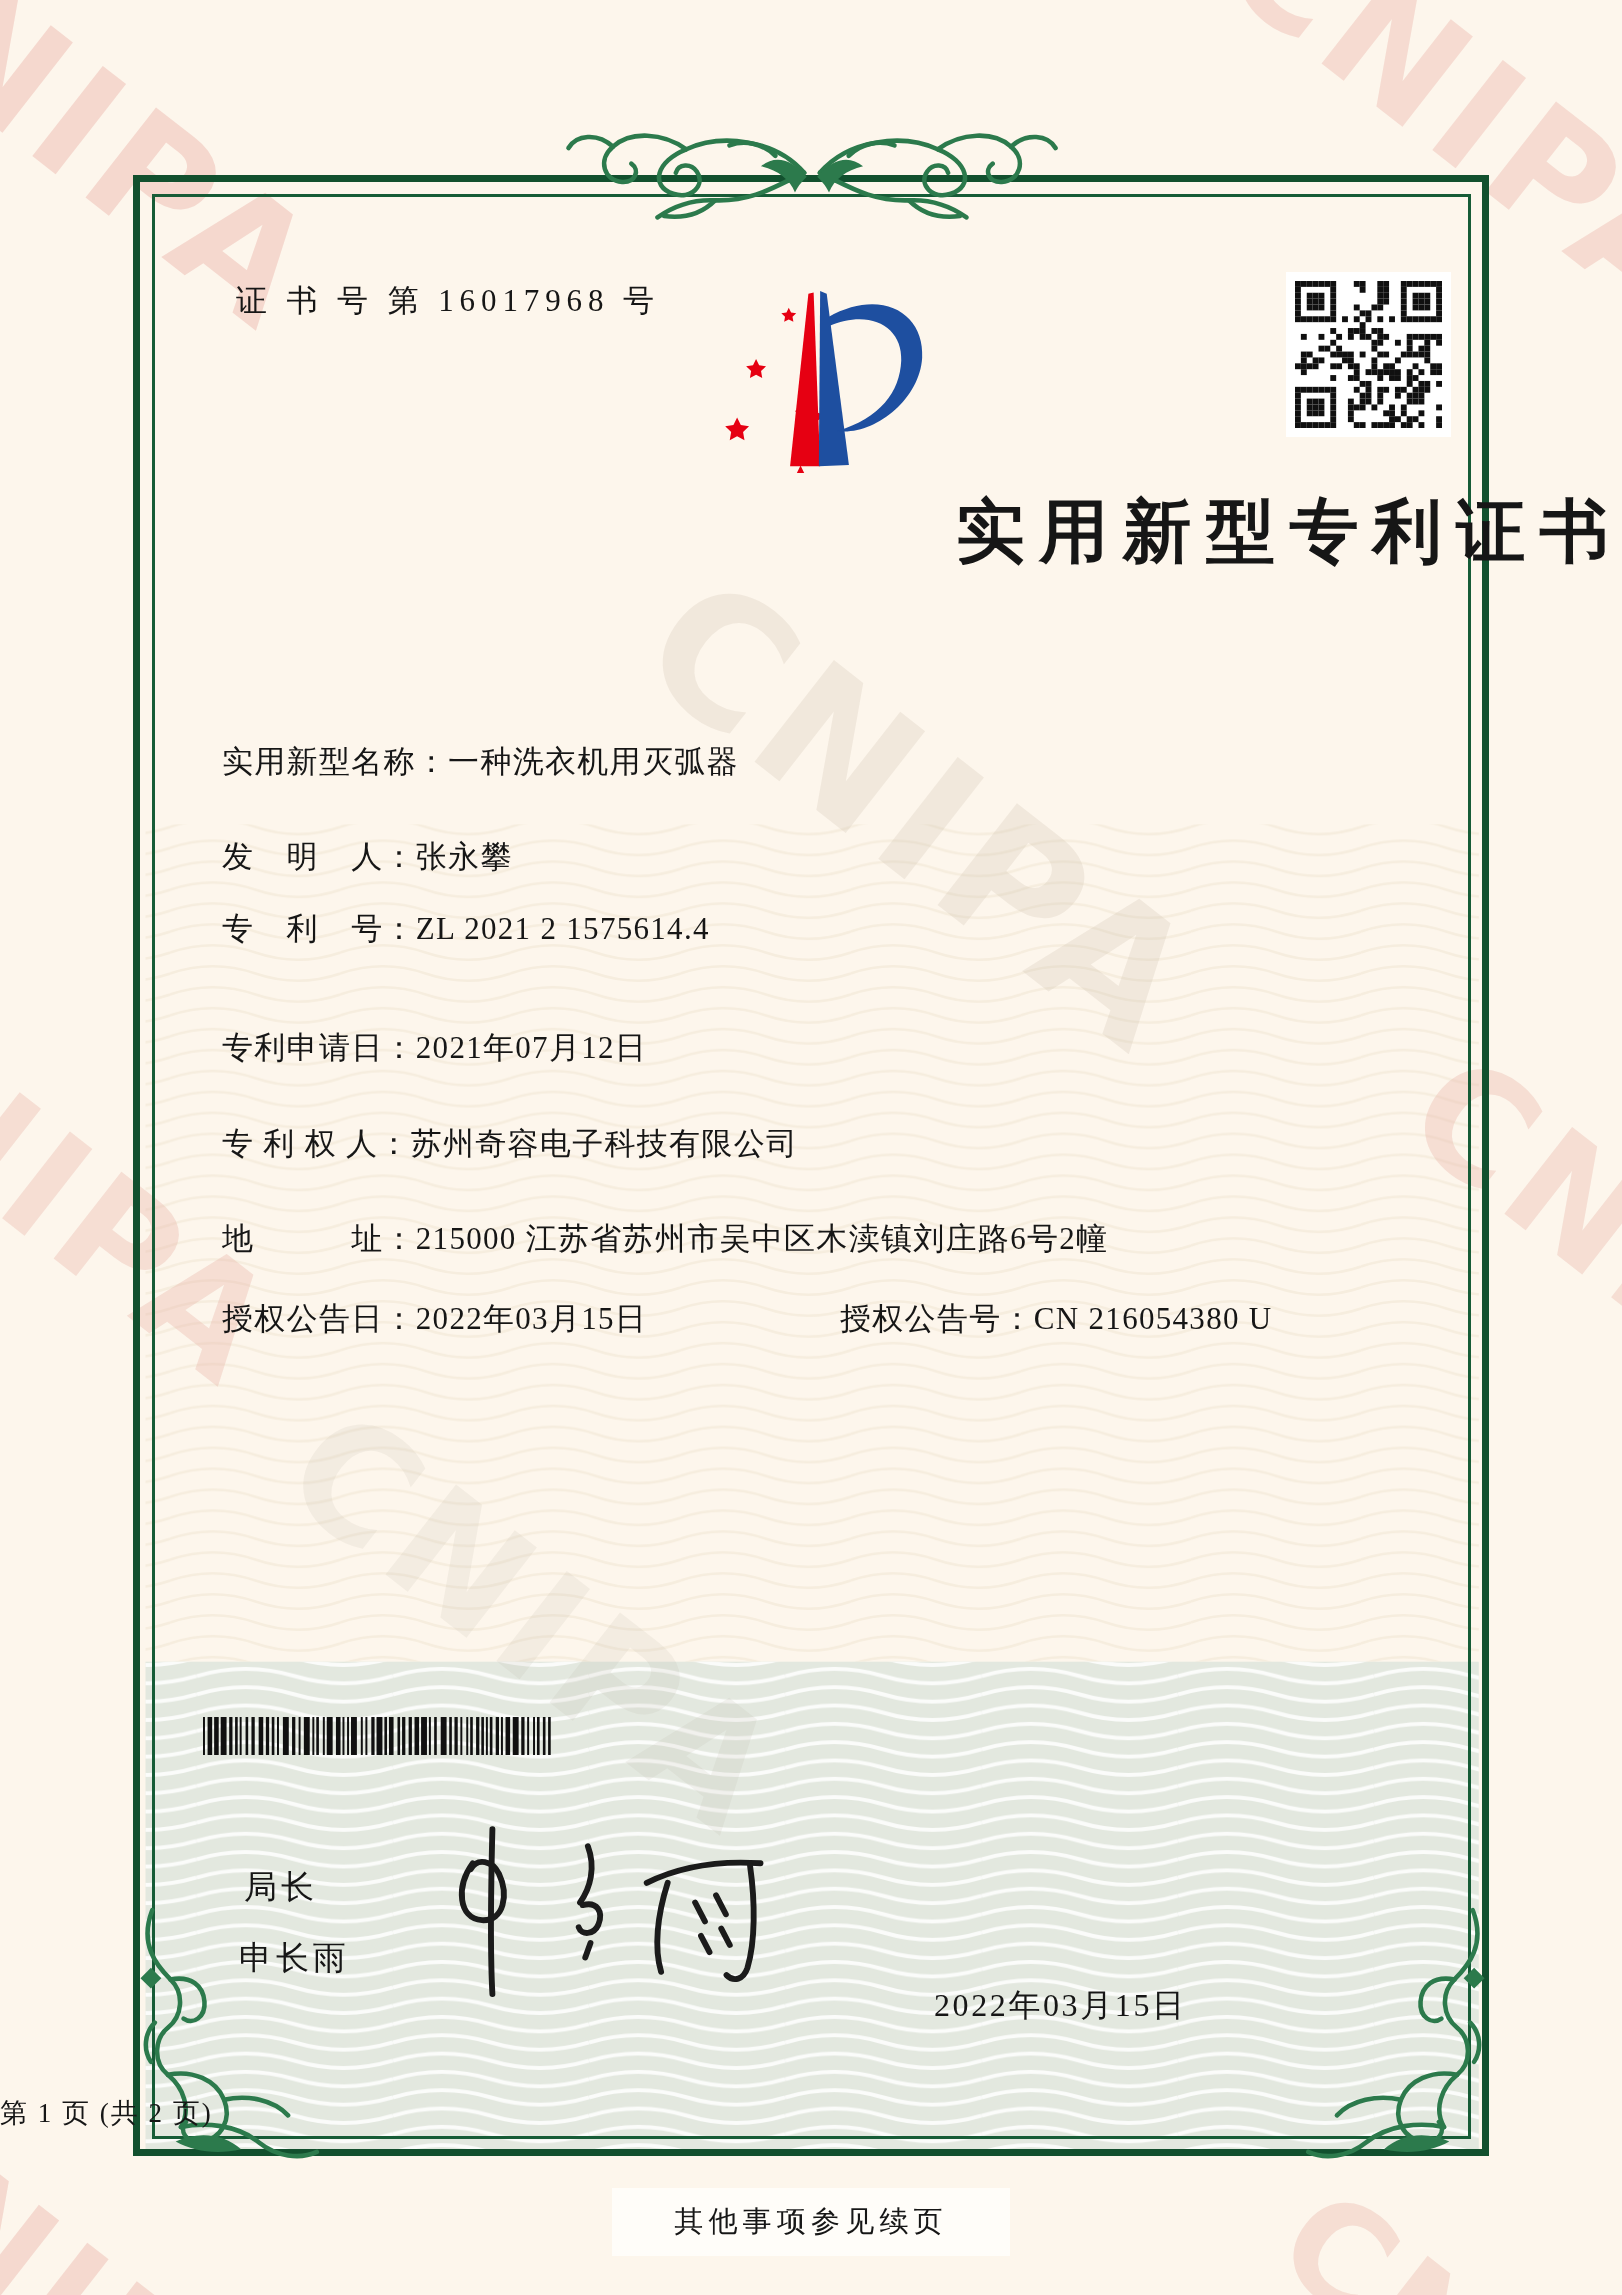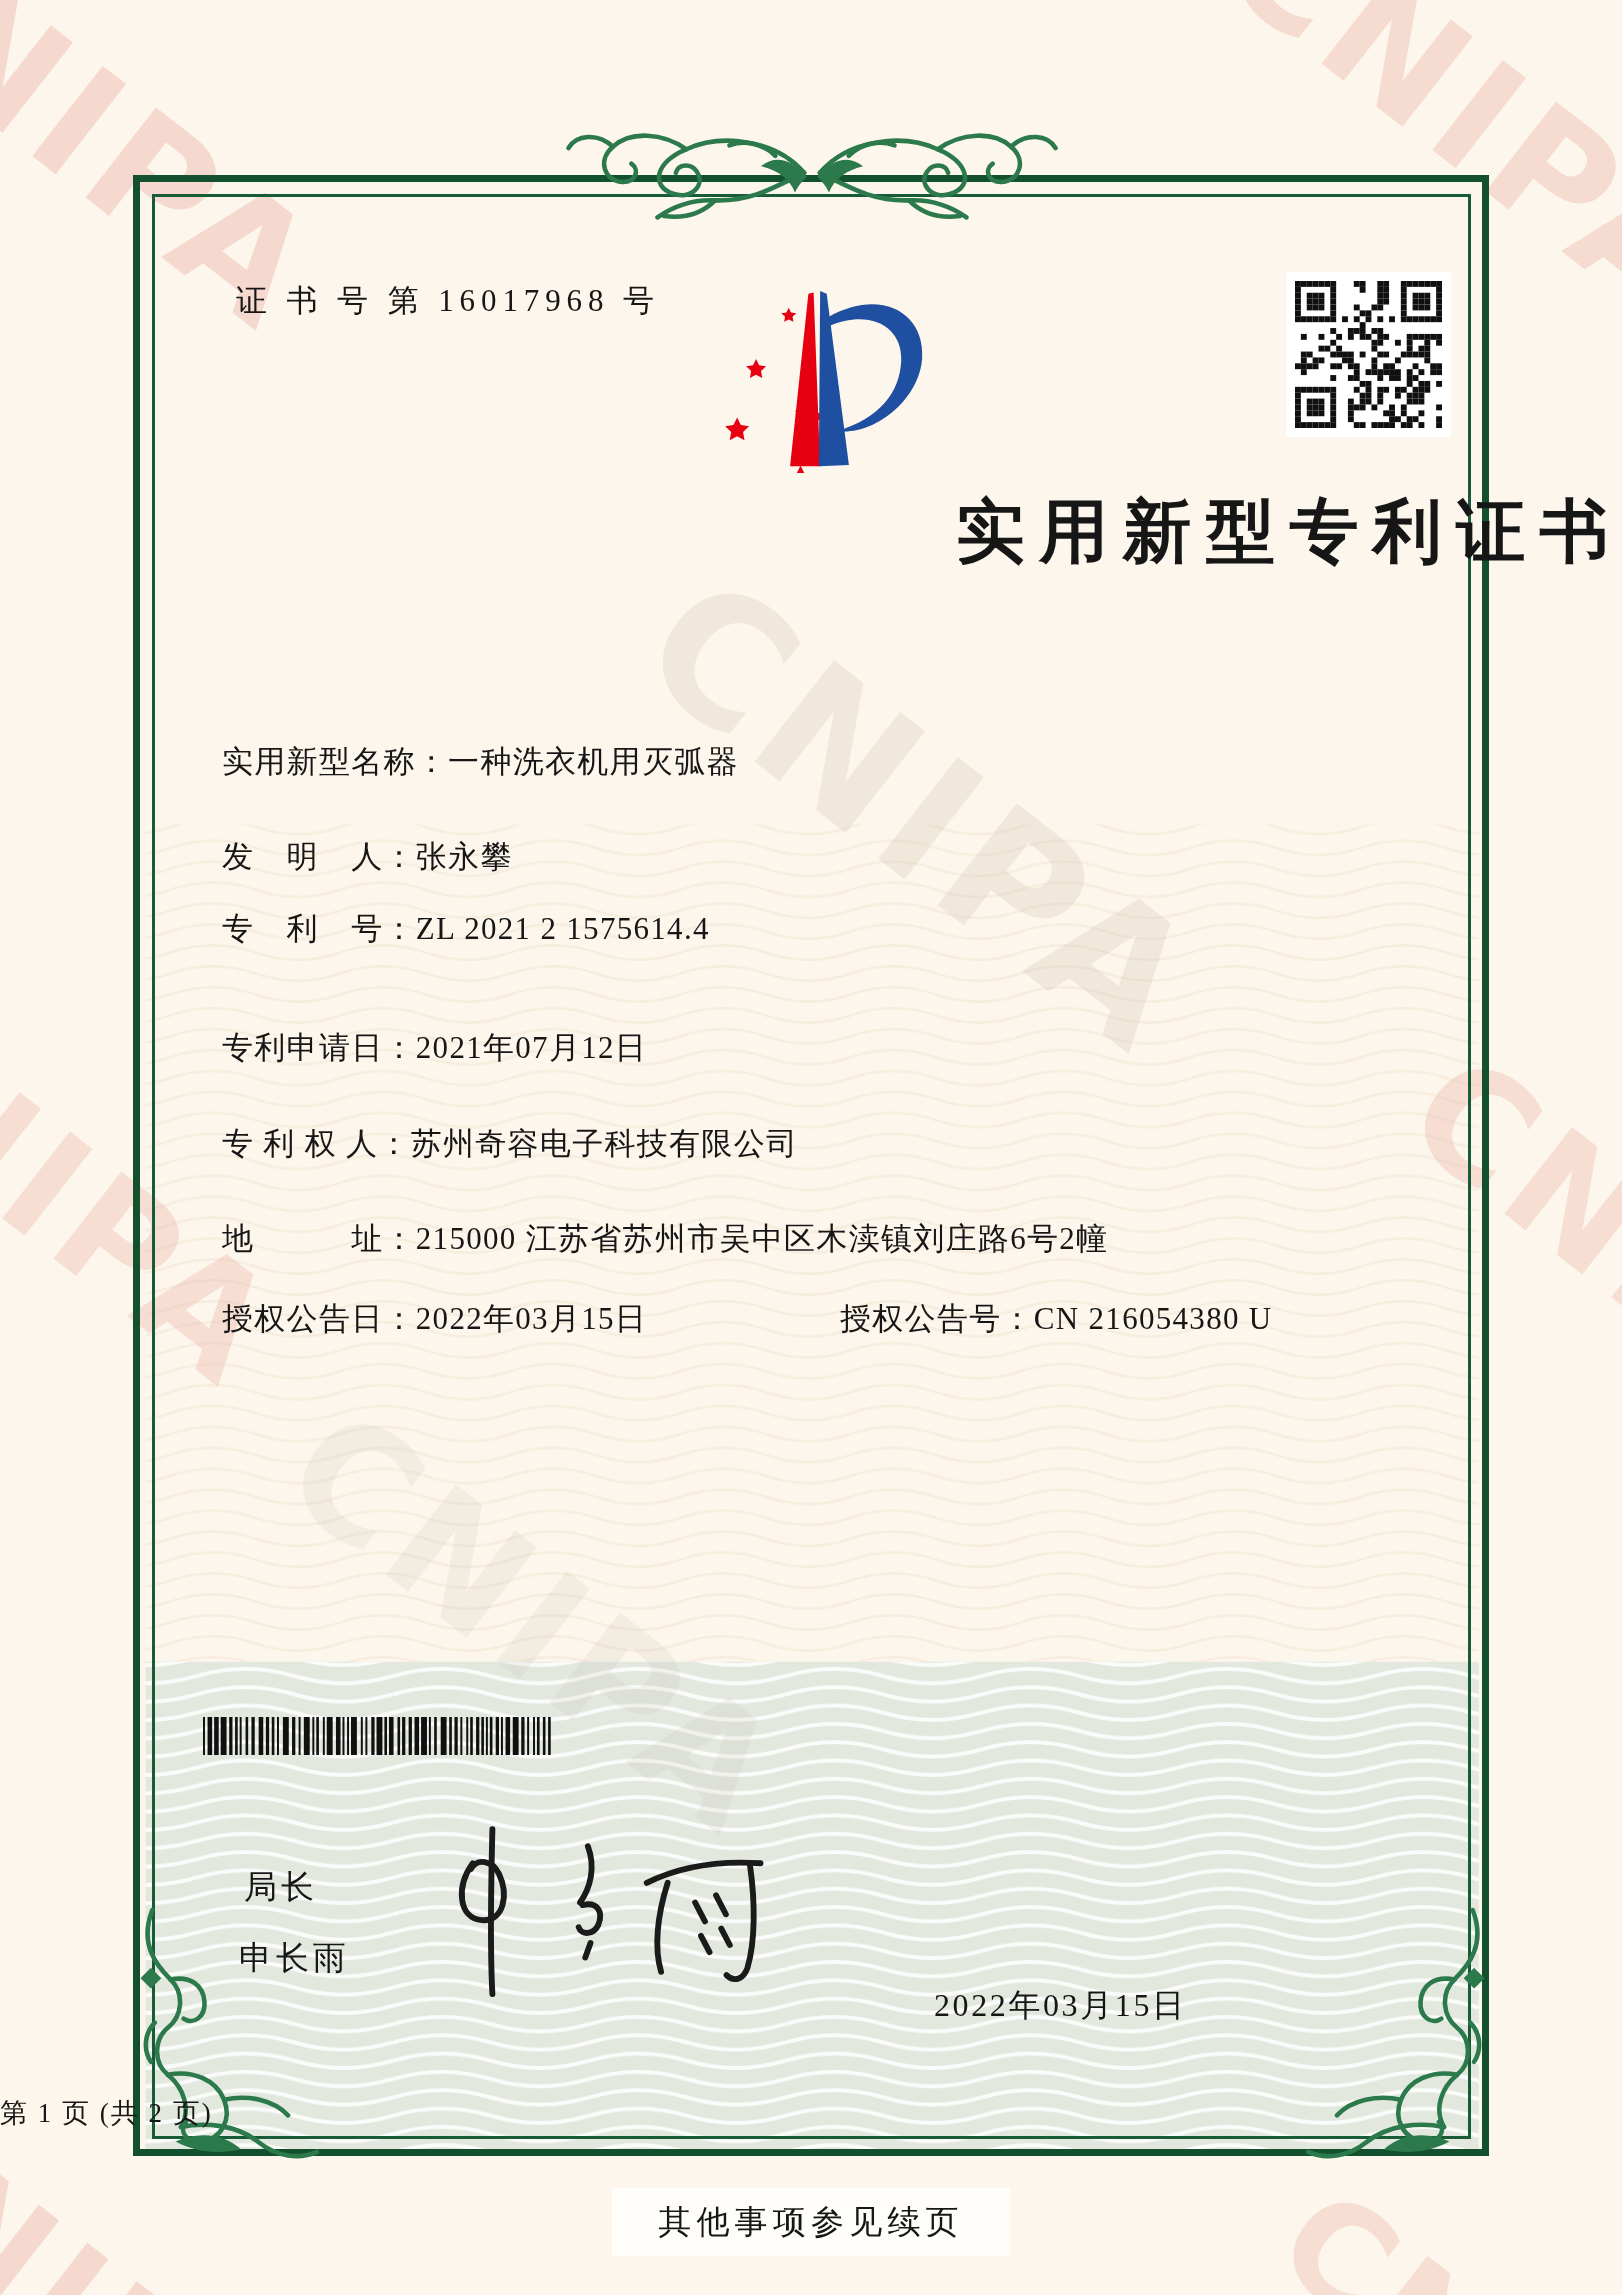--- a/index.html
+++ b/index.html
@@ -91,21 +91,21 @@
   .sig{position:absolute;left:393px;top:1803px;z-index:5;}
   .issue-date{position:absolute;left:934px;top:1984px;font-size:32px;letter-spacing:2.6px;z-index:5;}
   .page-info{
     position:absolute;left:0;top:2095px;width:1623px;text-align:left;
     font-size:27px;z-index:5;letter-spacing:2px;
   }
   .cont-band{
     position:absolute;left:612px;top:2188px;width:398px;height:68px;
     background:#fffdf9;z-index:5;display:flex;align-items:center;justify-content:center;
   }
-  .cont-band span{font-size:33px;letter-spacing:5.2px;}
+  .cont-band span{font-size:29px;letter-spacing:5.2px;}
 </style>
 </head>
 <body>
 
 <div class="page">
 
   <svg class="bg" width="1623" height="2295" aria-hidden="true" viewBox="0 0 2480 3508">
     <defs>
       <pattern id="wv1" width="260" height="32" patternUnits="userSpaceOnUse">
         <path d="M0 16 Q65 -6 130 16 T260 16" stroke="#f6edde" stroke-width="4" fill="none"></path>

